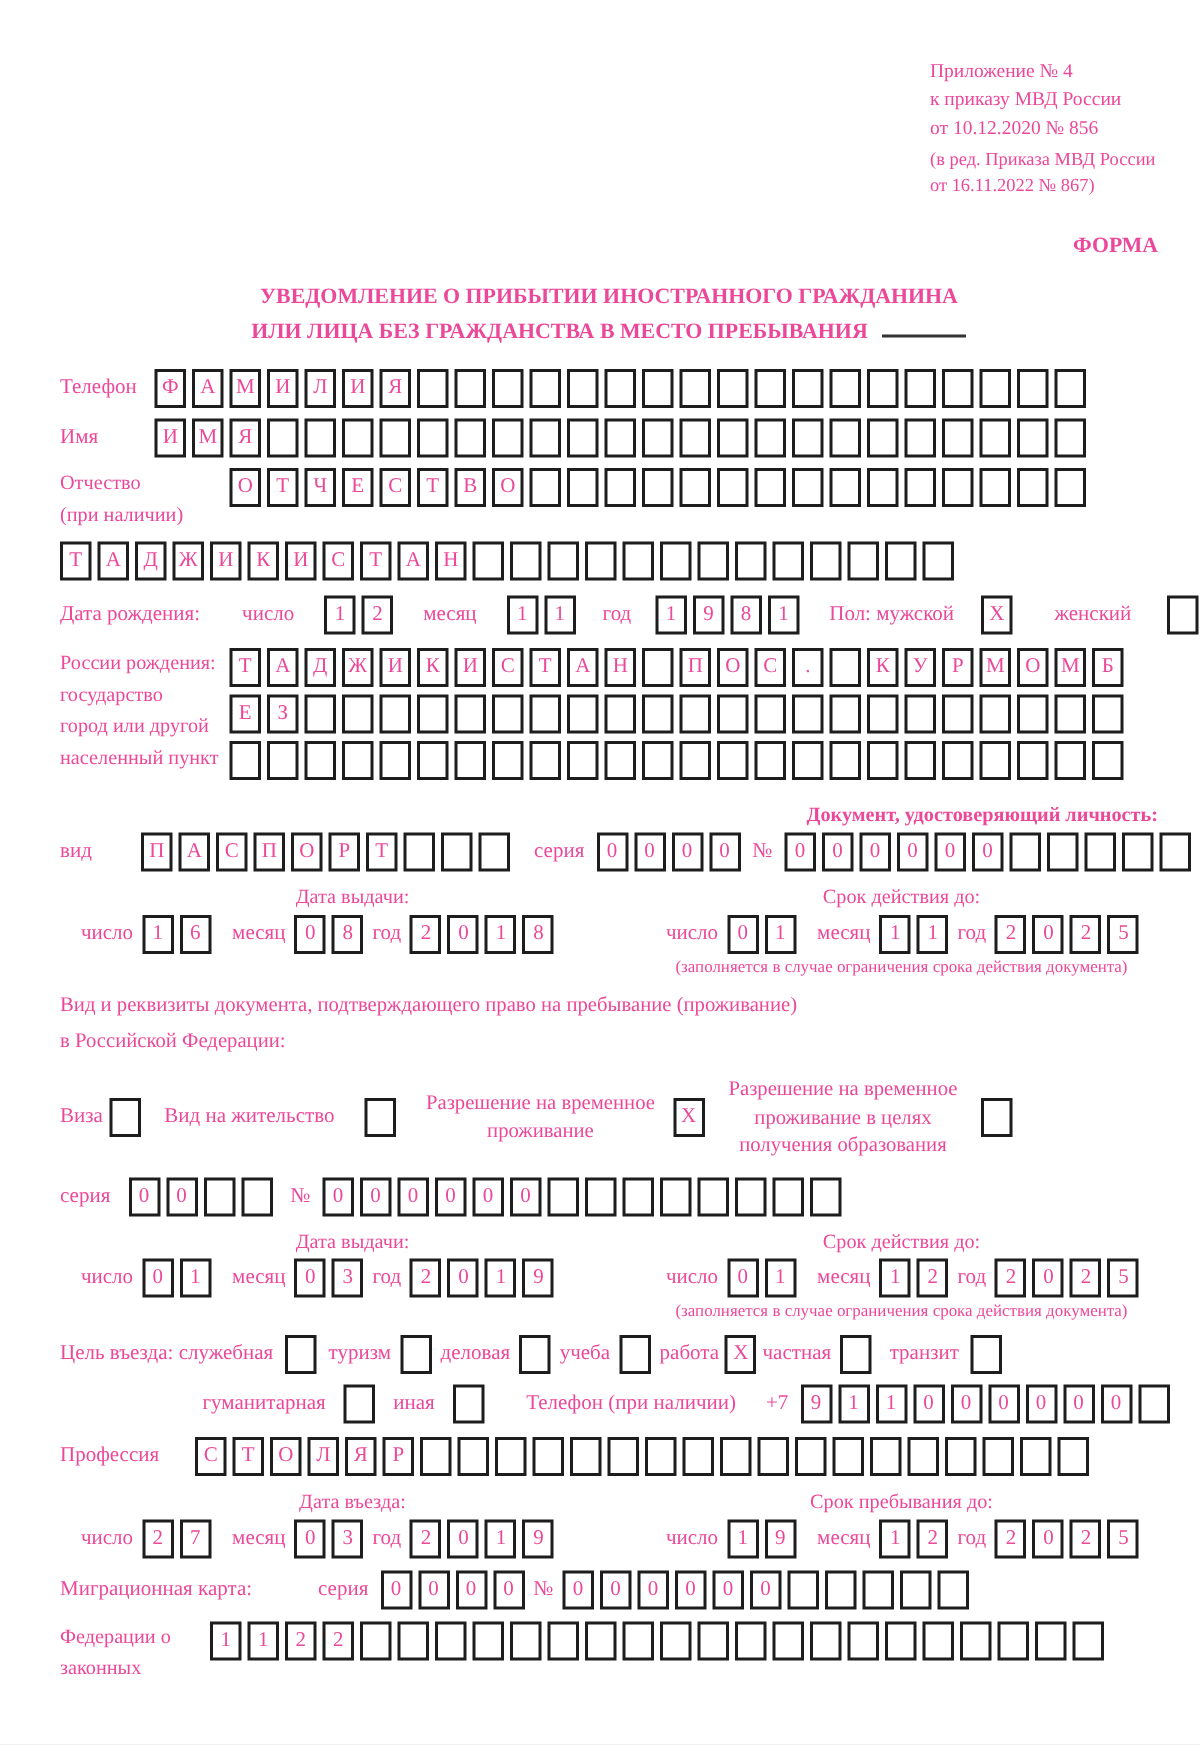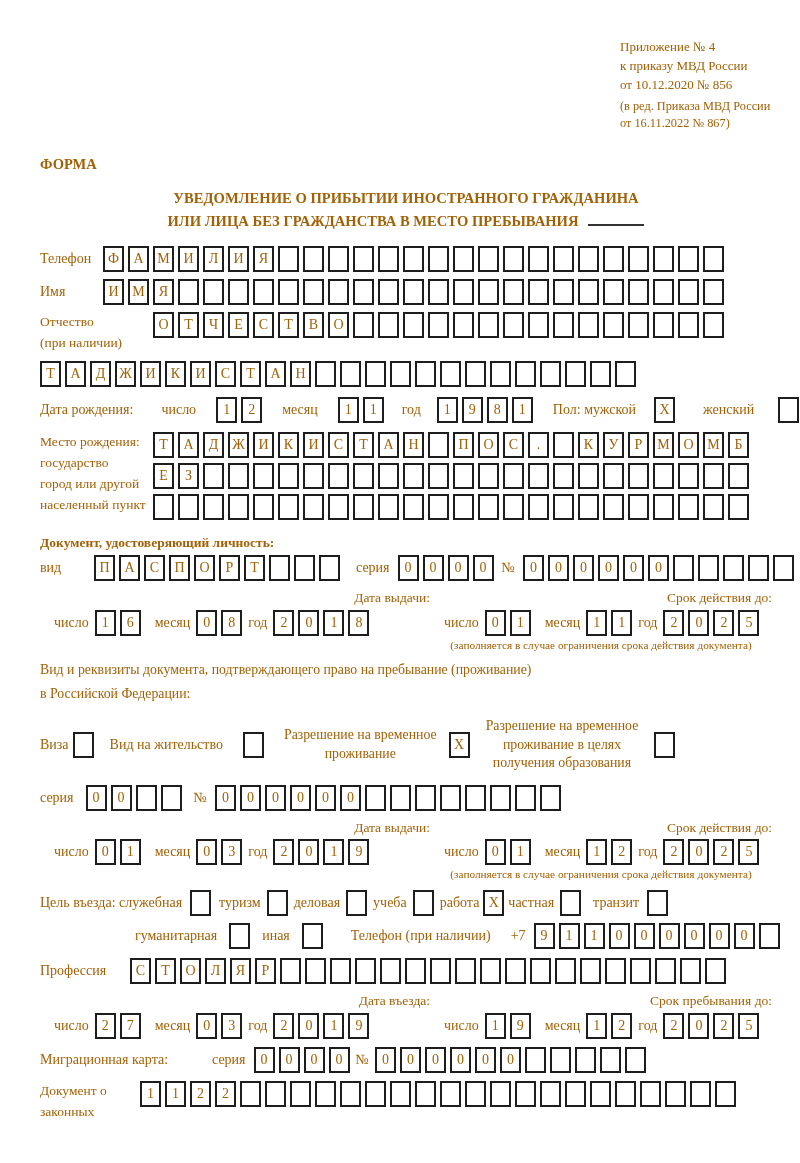--- a/index.html
+++ b/index.html
@@ -1,25 +1,25 @@
 <!DOCTYPE html>
 <html><head>
 <meta charset="utf-8">
 <style>
   html,body{margin:0;padding:0;background:#e8e8e8;}
   .page{
-    width:800px;height:1163px;background:#ffffff;color:#a16207;
+    width:800px;height:1163px;background:#ffffff;color:#ec4899;
     font-family:"Liberation Serif","DejaVu Serif",serif;
     box-sizing:border-box;padding:38px 28px 10px 40px;
     position:relative;overflow:hidden;margin:0 auto;
   }
   
   .hdr{margin-left:580px;font-size:13px;line-height:1.45;white-space:nowrap;}
   .hdr2{font-size:12.3px;line-height:1.4;margin-top:3px;}
-  .forma{margin-top:24px;text-align:left;font-weight:bold;font-size:14.5px;}
+  .forma{margin-top:24px;text-align:right;font-weight:bold;font-size:14.5px;}
   .title{margin-top:14px;text-align:center;font-weight:bold;font-size:14.6px;line-height:1.55;}
   .blank-line{display:inline-block;width:56px;border-bottom:2px solid #333;height:1px;margin-left:10px;}
   .sec{margin-top:24px;font-weight:bold;font-size:13.6px;word-spacing:2px;}
   
   .frow{display:flex;align-items:flex-start;margin-top:7px;}
   .lbl{font-size:14px;line-height:26px;flex:0 0 auto;}
   .lblcol{font-size:13.5px;line-height:1.55;flex:0 0 auto;}
   .dword{font-size:14px;line-height:26px;flex:0 0 auto;}
   .cells{display:flex;gap:4px;flex:0 0 auto;}
   .cell{
@@ -32,26 +32,26 @@
   .w-pat{width:113px;}
   .w-cit{width:96px;}
   .w-place{width:113px;}
   .w-vid{width:42px;}
   .w-prof{width:90px;}
   .w-mig{width:160px;}
   .w-legal{width:100px;}
   .g8{margin-left:8px;} .g12{margin-left:12px;} .g16{margin-left:16px;} .g6{margin-left:6px;}
   .g4{margin-left:4px;} .g20{margin-left:20px;} .g28{margin-left:28px;}
   
-  .dochead{margin-top:10px;text-align:left;font-weight:bold;font-size:13.5px;}
+  .dochead{margin-top:10px;text-align:right;font-weight:bold;font-size:13.5px;}
   
   .dates{display:flex;margin-top:8px;}
   .dcol-l{width:390px;flex:0 0 auto;}
   .dcol-r{flex:1 1 auto;}
-  .dhead{text-align:right;font-size:13.5px;line-height:1.3;}
+  .dhead{text-align:center;font-size:13.5px;line-height:1.3;}
   .dline{display:flex;align-items:center;margin-top:3px;padding-left:14px;}
   .dline .dword{line-height:26px;}
   .dline .cells{margin:0 6px;}
   .dnote{font-size:11.3px;text-align:center;margin-top:3px;}
   
   .visa-row{align-items:center;margin-top:12px;}
   .mlbl{font-size:13.8px;text-align:center;line-height:1.35;flex:0 0 auto;}
   .toplbl{font-size:14px;line-height:26px;flex:0 0 auto;}
   
   .plain{font-size:13.8px;margin-top:9px;line-height:1.5;}
@@ -227,21 +227,21 @@
         <span class="cell">X</span>
       </span>
     <span class="dword g16">женский</span>
     <span class="cells g12">
         <span class="cell"></span>
       </span>
   </div>
 
   <div class="frow" style="margin-top:9px;">
     <span class="lblcol w-place">
-      <span>Место рождения:</span><br>
+      <span>России рождения:</span><br>
       <span>государство</span><br>
       <span>город или другой</span><br>
       <span>населенный пункт</span>
     </span>
     <span class="cellrows">
       <span class="cells">
           <span class="cell">Т</span>
           <span class="cell">А</span>
           <span class="cell">Д</span>
           <span class="cell">Ж</span>
@@ -667,21 +667,21 @@
         <span class="cell"></span>
         <span class="cell"></span>
         <span class="cell"></span>
         <span class="cell"></span>
         <span class="cell"></span>
       </span>
   </div>
 
   <div class="frow" style="margin-top:8px;">
     <span class="lblcol w-legal">
-      <span>Документ о</span><br>
+      <span>Федерации о</span><br>
       <span>законных</span><br>
       <br>
       <br>
       <br>
       
     </span>
     <span class="cellrows">
       <span class="cells">
           <span class="cell">1</span>
           <span class="cell">1</span>

